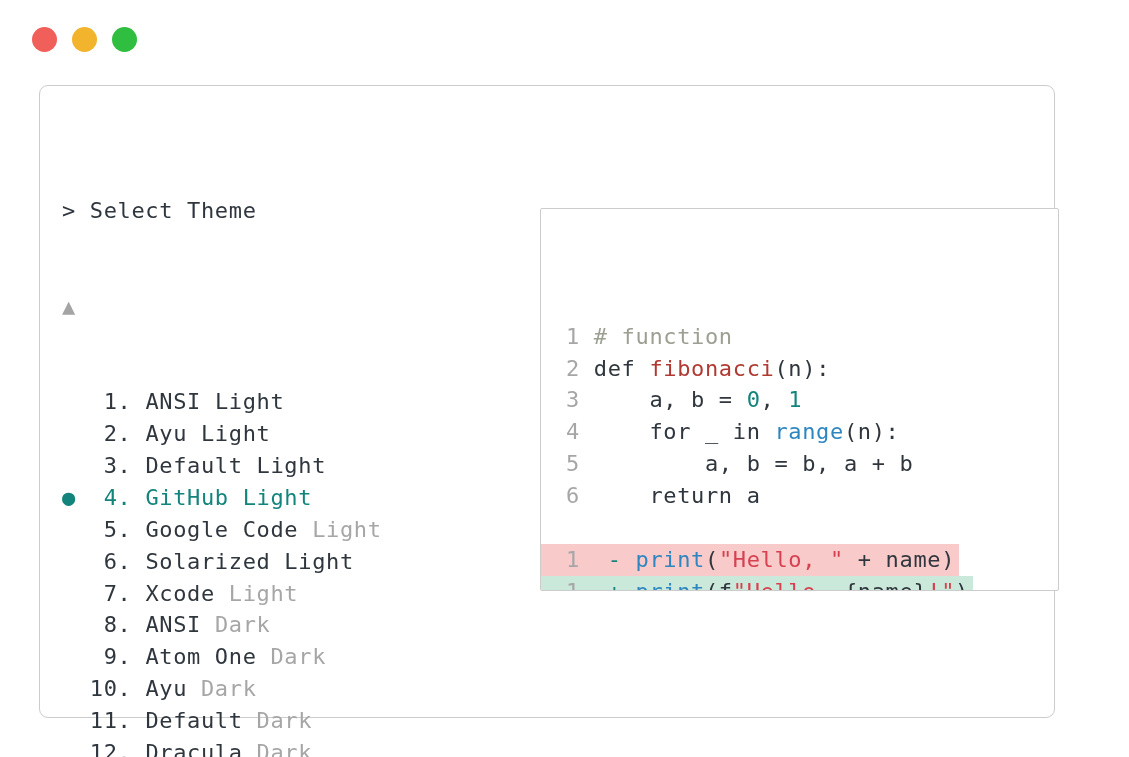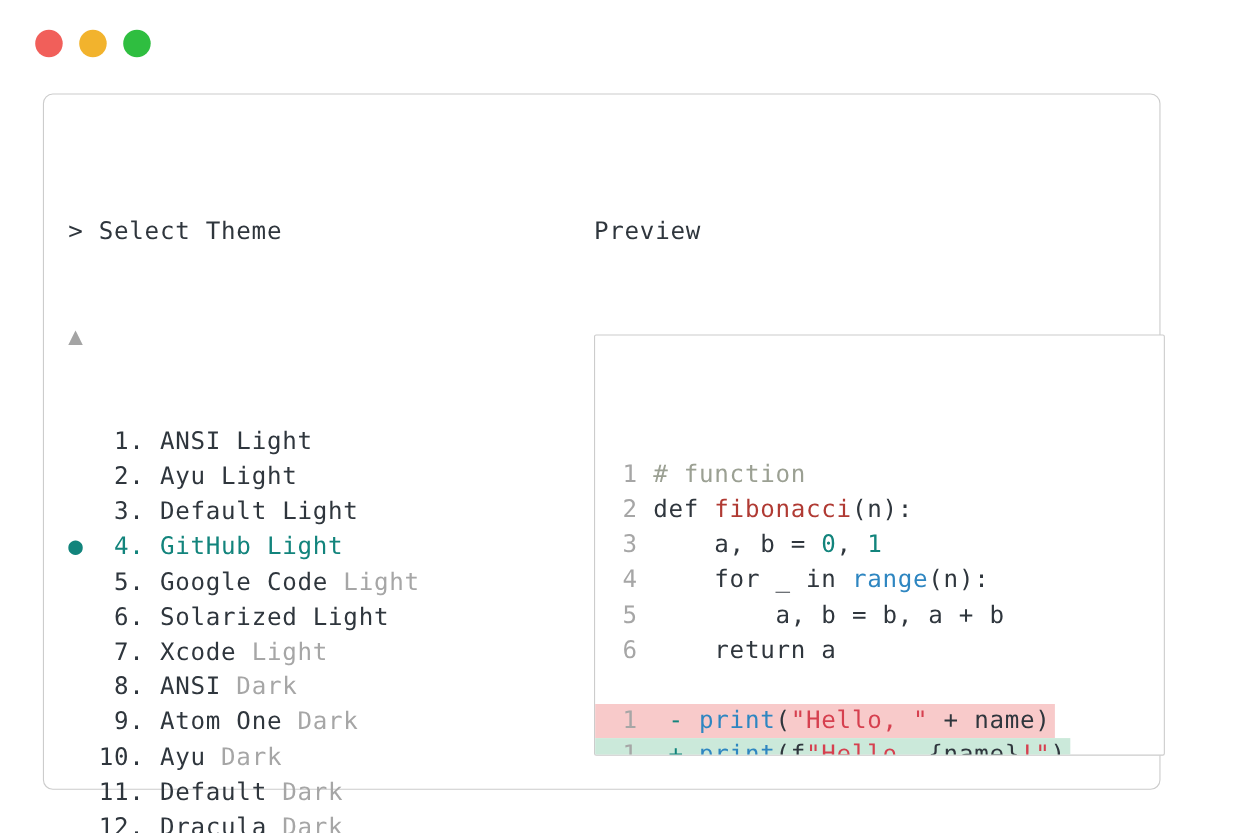--- a/index.html
+++ b/index.html
@@ -87,19 +87,18 @@
 
   <div class="left-col mono">
     <div class="row prompt">&gt; Select Theme</div>
     <div class="row arrow-up">▲</div>
     <div><div class="row item"><span class="gutter">  </span><span class="num"> 1. </span><span class="nm">ANSI</span><span class="variant"> Light</span></div><div class="row item"><span class="gutter">  </span><span class="num"> 2. </span><span class="nm">Ayu</span><span class="variant"> Light</span></div><div class="row item"><span class="gutter">  </span><span class="num"> 3. </span><span class="nm">Default</span><span class="variant"> Light</span></div><div class="row item selected"><span class="gutter">● </span><span class="num"> 4. </span><span class="nm">GitHub</span><span class="variant"> Light</span></div><div class="row item"><span class="gutter">  </span><span class="num"> 5. </span><span class="nm">Google Code</span><span class="variant dim"> Light</span></div><div class="row item"><span class="gutter">  </span><span class="num"> 6. </span><span class="nm">Solarized</span><span class="variant"> Light</span></div><div class="row item"><span class="gutter">  </span><span class="num"> 7. </span><span class="nm">Xcode</span><span class="variant dim"> Light</span></div><div class="row item"><span class="gutter">  </span><span class="num"> 8. </span><span class="nm">ANSI</span><span class="variant dim"> Dark</span></div><div class="row item"><span class="gutter">  </span><span class="num"> 9. </span><span class="nm">Atom One</span><span class="variant dim"> Dark</span></div><div class="row item"><span class="gutter">  </span><span class="num">10. </span><span class="nm">Ayu</span><span class="variant dim"> Dark</span></div><div class="row item"><span class="gutter">  </span><span class="num">11. </span><span class="nm">Default</span><span class="variant dim"> Dark</span></div><div class="row item"><span class="gutter">  </span><span class="num">12. </span><span class="nm">Dracula</span><span class="variant dim"> Dark</span></div></div>
     
     
   </div>
 
   <div class="preview-col mono">
-    <div class="row preview-label">Preview</div>
     <div class="preview-box">
       <div><div class="cl"><span class="ln">1 </span><span class="tk-c"># function</span></div><div class="cl"><span class="ln">2 </span><span class="tk-t">def </span><span class="tk-r">fibonacci</span><span class="tk-t">(n):</span></div><div class="cl"><span class="ln">3 </span><span class="tk-t">    a, b = </span><span class="tk-a">0</span><span class="tk-t">, </span><span class="tk-a">1</span></div><div class="cl"><span class="ln">4 </span><span class="tk-t">    for _ in </span><span class="tk-b">range</span><span class="tk-t">(n):</span></div><div class="cl"><span class="ln">5 </span><span class="tk-t">        a, b = b, a + b</span></div><div class="cl"><span class="ln">6 </span><span class="tk-t">    return a</span></div><div class="cl"><span>&nbsp;</span></div><div class="cl del"><span class="ln">1 </span><span class="tk-a"> - </span><span class="tk-b">print</span><span class="tk-t">(</span><span class="tk-s">"Hello, "</span><span class="tk-t"> + name)</span></div><div class="cl add"><span class="ln">1 </span><span class="tk-a"> + </span><span class="tk-b">print</span><span class="tk-t">(f</span><span class="tk-s">"Hello, </span><span class="tk-t">{name}</span><span class="tk-s">!"</span><span class="tk-t">)</span></div></div>
     </div>
   </div>
 
 </div>
 
 </body></html>

